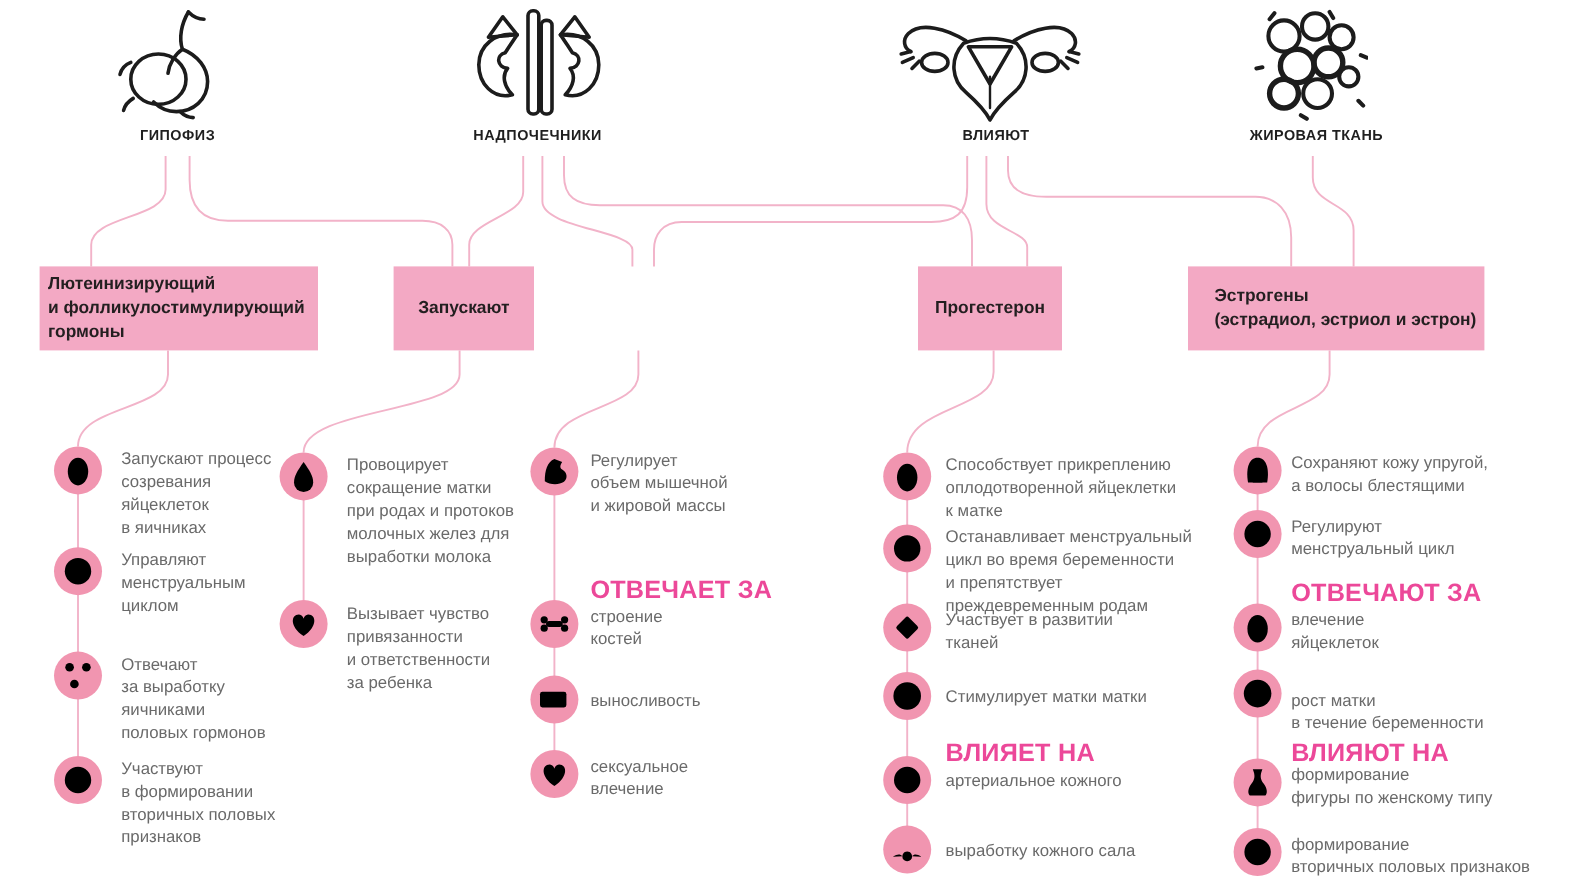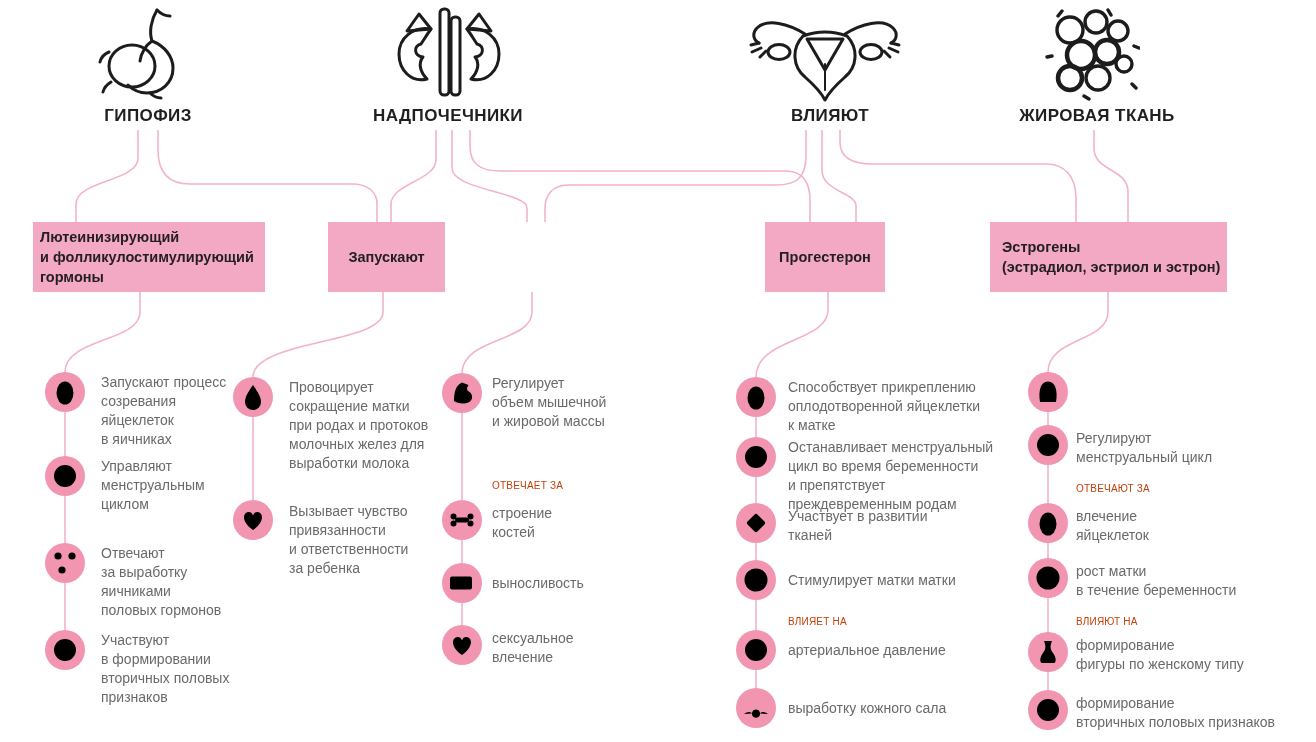--- a/index.html
+++ b/index.html
@@ -6,40 +6,40 @@
   .canvas{
     position:relative;width:1316px;height:742px;background:#ffffff;overflow:hidden;
     font-family:"Liberation Sans", sans-serif;
   }
   .wires{position:absolute;left:0;top:0;z-index:0;}
   .wires path, .wires line{stroke:#F2B3C9;stroke-width:1.6;fill:none;}
   .organ-art{position:absolute;z-index:2;}
   .organ-art path,.organ-art circle,.organ-art ellipse,.organ-art rect{stroke:#1c1c1c;fill:none;stroke-linecap:round;stroke-linejoin:round;}
   .organ-label{
     position:absolute;z-index:2;width:180px;text-align:center;
-    font-weight:bold;font-size:17px;letter-spacing:.4px;color:#1f1f1f;
+    font-weight:bold;font-size:12px;letter-spacing:.4px;color:#1f1f1f;
   }
   .hbox{
     position:absolute;z-index:2;top:222px;height:70px;background:#F3A9C4;
     display:flex;align-items:center;
   }
   .hbox .hbox-label{
     font-weight:bold;font-size:14.5px;line-height:1.38;color:#231f20;white-space:pre-line;
   }
   .hbox.center{justify-content:center;text-align:center;}
   .chip{
     position:absolute;z-index:2;width:40px;height:40px;border-radius:50%;
     background:#F195B0;display:flex;align-items:center;justify-content:center;
   }
   .chip svg{display:block;}
   .itext{
     position:absolute;z-index:2;font-size:14px;line-height:19px;color:#6a6a6a;white-space:pre-line;
   }
   .sect{
-    position:absolute;z-index:2;font-weight:normal;font-size:10px;color:#c2410c;letter-spacing:.2px;
+    position:absolute;z-index:2;font-weight:bold;font-size:21px;color:#ec4899;letter-spacing:.2px;
   }
   .defs-hidden{position:absolute;width:0;height:0;overflow:hidden;}
 </style>
 </head>
 <body>
 
 <div class="canvas">
 
   <svg class="defs-hidden" aria-hidden="true">
     <defs>
@@ -197,21 +197,21 @@
     <div class="hbox-label">Лютеинизирующий
 и фолликулостимулирующий
 гормоны</div>
   </div>
   <div class="hbox center" style="left:328px;width:117px">
     <div class="hbox-label">Запускают</div>
   </div>
   <div class="hbox center" style="left:765px;width:120px">
     <div class="hbox-label">Прогестерон</div>
   </div>
-  <div class="hbox" style="left:990px;width:225px;padding-left:12px">
+  <div class="hbox" style="left:990px;width:225px;padding-left:22px">
     <div class="hbox-label">Эстрогены
 (эстрадиол, эстриол и эстрон)</div>
   </div>
 
   <div class="chip" style="left:45px;top:372px">
       <svg width="40" height="40">
         <use href="#i-egg"></use>
       </svg>
     </div>
   <div class="itext" style="left:101px;top:373px;width:165px">Запускают процесс
@@ -324,54 +324,56 @@
         <use href="#i-uterus"></use>
       </svg>
     </div>
   <div class="itext" style="left:788px;top:571px;width:215px">Стимулирует матки матки</div>
   <div class="sect" style="left:788px;top:616px">ВЛИЯЕТ НА</div>
   <div class="chip" style="left:736px;top:630px">
       <svg width="40" height="40">
         <use href="#i-pressure"></use>
       </svg>
     </div>
-  <div class="itext" style="left:788px;top:641px;width:215px">артериальное давление</div>
+  <div class="itext" style="left:788px;top:641px;width:215px">артериальное кожного</div>
   <div class="chip" style="left:736px;top:688px">
       <svg width="40" height="40">
         <use href="#i-follicle"></use>
       </svg>
     </div>
   <div class="itext" style="left:788px;top:699px;width:215px">выработку кожного сала</div>
 
   <div class="chip" style="left:1028px;top:372px">
       <svg width="40" height="40">
         <use href="#i-hair"></use>
       </svg>
     </div>
+  <div class="itext" style="left:1076px;top:376px;width:220px">Сохраняют кожу упругой,
+а волосы блестящими</div>
   <div class="chip" style="left:1028px;top:425px">
       <svg width="40" height="40">
         <use href="#i-clock"></use>
       </svg>
     </div>
   <div class="itext" style="left:1076px;top:429px;width:220px">Регулируют
 менструальный цикл</div>
   <div class="sect" style="left:1076px;top:483px">ОТВЕЧАЮТ ЗА</div>
   <div class="chip" style="left:1028px;top:503px">
       <svg width="40" height="40">
         <use href="#i-egg"></use>
       </svg>
     </div>
   <div class="itext" style="left:1076px;top:507px;width:220px">влечение
 яйцеклеток</div>
   <div class="chip" style="left:1028px;top:558px">
       <svg width="40" height="40">
         <use href="#i-uterus"></use>
       </svg>
     </div>
-  <div class="itext" style="left:1076px;top:562px;width:220px">рост матки
+  <div class="itext" style="left:1076px;top:574px;width:220px">рост матки
 в течение беременности</div>
   <div class="sect" style="left:1076px;top:616px">ВЛИЯЮТ НА</div>
   <div class="chip" style="left:1028px;top:632px">
       <svg width="40" height="40">
         <use href="#i-figure"></use>
       </svg>
     </div>
   <div class="itext" style="left:1076px;top:636px;width:220px">формирование
 фигуры по женскому типу</div>
   <div class="chip" style="left:1028px;top:690px">

